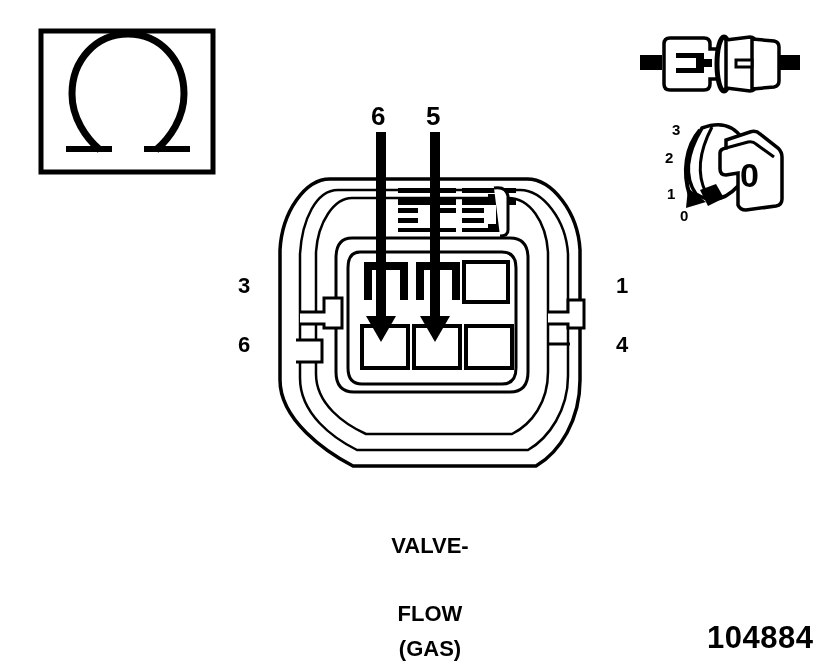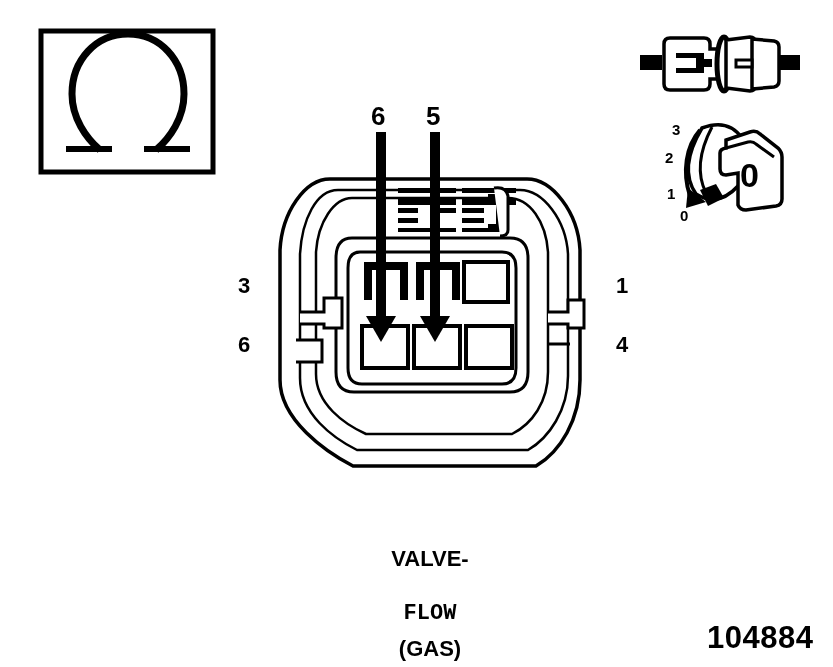--- a/index.html
+++ b/index.html
@@ -222,19 +222,19 @@
   <div class="txt pin-label" style="left:238px; top:334px;">6</div>
   <div class="txt pin-label" style="left:616px; top:275px;">1</div>
   <div class="txt pin-label" style="left:616px; top:334px;">4</div>
 
   <div class="txt key-num" style="left:672px; top:122px;">3</div>
   <div class="txt key-num" style="left:665px; top:150px;">2</div>
   <div class="txt key-num" style="left:667px; top:186px;">1</div>
   <div class="txt key-num" style="left:680px; top:208px;">0</div>
   <div class="txt key-num-big" style="left:740px; top:158px;">0</div>
 
-  <div class="txt title-line" style="left:300px; top:548px;">VALVE-</div>
-  <div class="txt title-line" style="left:300px; top:603px;font-family:Liberation Mono, monospace;">FLOW</div>
+  <div class="txt title-line" style="left:300px; top:535px;">VALVE-</div>
+  <div class="txt title-line" style="left:300px; top:603px;">FLOW</div>
   <div class="txt title-line" style="left:300px; top:638px;">(GAS)</div>
 
   <div class="txt part-number" style="left:707px; top:622px;">104884</div>
 
 </div>
 
 </body></html>

